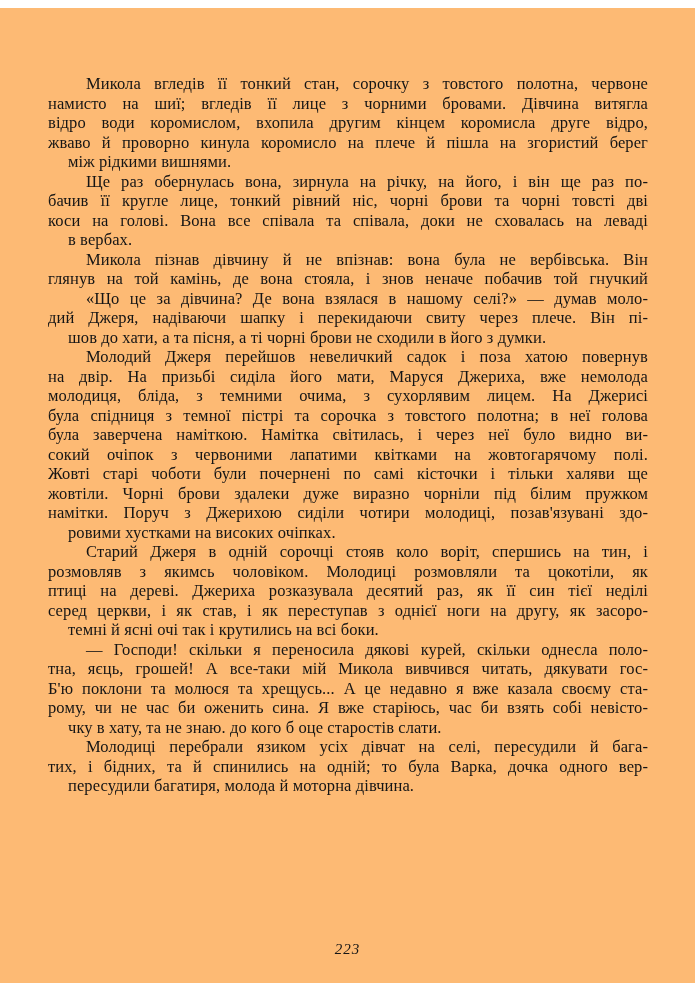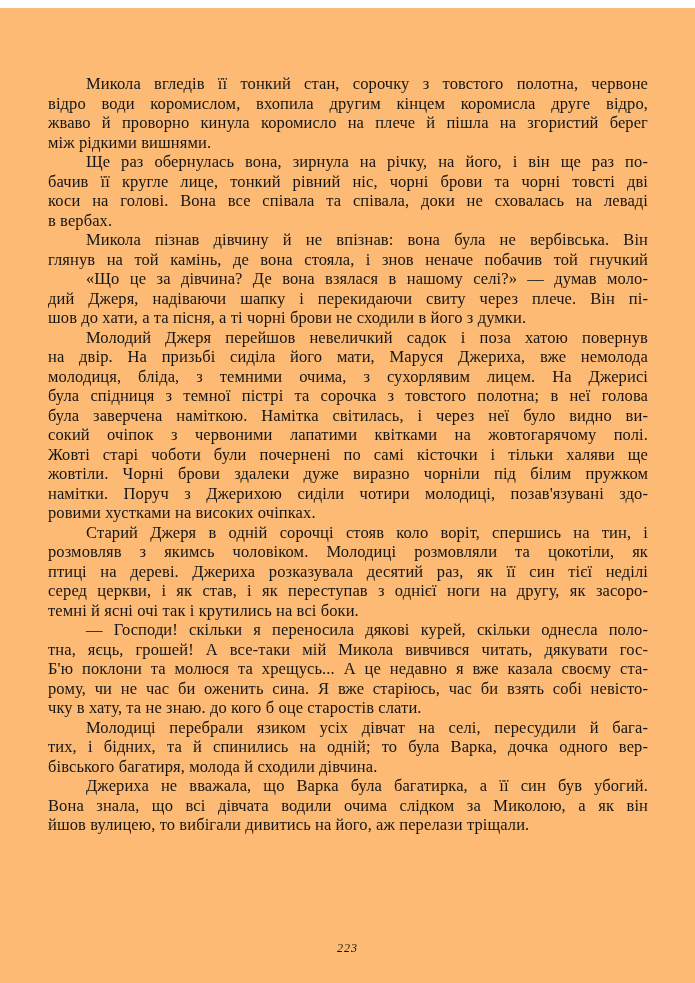--- a/index.html
+++ b/index.html
@@ -39,40 +39,42 @@
     text-align-last: justify;
     white-space: normal;
     overflow: hidden;
     letter-spacing: 0.1px;
   }
   .line.first {
     text-indent: 38px;
   }
   .line.last {
     text-align-last: left;
+    margin-left: 20px;
   }
   .page-number {
     position: absolute;
     left: 0;
     top: 933px;
     width: 695px;
     text-align: center;
-    font-size: 12px;
+    font-size: 15px;
     font-style: italic;
     letter-spacing: 1px;
     color: #151515;
   }
 </style>
 </head>
 <body>
 
 <div class="page">
   <div class="text-block">
       <div class="paragraph">
         <div class="line first">Микола вгледів її тонкий стан, сорочку з товстого полотна, червоне</div>
+        <div class="line">намисто на шиї; вгледів її лице з чорними бровами. Дівчина витягла</div>
         <div class="line">відро води коромислом, вхопила другим кінцем коромисла друге відро,</div>
         <div class="line">жваво й проворно кинула коромисло на плече й пішла на згористий берег</div>
         <div class="line last">між рідкими вишнями.</div>
       </div>
       <div class="paragraph">
         <div class="line first">Ще раз обернулась вона, зирнула на річку, на його, і він ще раз по-</div>
         <div class="line">бачив її кругле лице, тонкий рівний ніс, чорні брови та чорні товсті дві</div>
         <div class="line">коси на голові. Вона все співала та співала, доки не сховалась на леваді</div>
         <div class="line last">в вербах.</div>
       </div>
@@ -107,22 +109,17 @@
       <div class="paragraph">
         <div class="line first">— Господи! скільки я переносила дякові курей, скільки однесла поло-</div>
         <div class="line">тна, яєць, грошей! А все-таки мій Микола вивчився читать, дякувати гос-</div>
         <div class="line">Б'ю поклони та молюся та хрещусь... А це недавно я вже казала своєму ста-</div>
         <div class="line">рому, чи не час би оженить сина. Я вже старіюсь, час би взять собі невісто-</div>
         <div class="line last">чку в хату, та не знаю. до кого б оце старостів слати.</div>
       </div>
       <div class="paragraph">
         <div class="line first">Молодиці перебрали язиком усіх дівчат на селі, пересудили й бага-</div>
         <div class="line">тих, і бідних, та й спинились на одній; то була Варка, дочка одного вер-</div>
-        <div class="line last">бівського багатиря, молода й сходили дівчина.</div>
-      </div>
-      <div class="paragraph">
-        <div class="line first">Джериха не вважала, що Варка була багатирка, а її син був убогий.</div>
-        <div class="line">Вона знала, що всі дівчата водили очима слідком за Миколою, а як він</div>
-        <div class="line last">йшов вулицею, то вибігали дивитись на його, аж перелази тріщали.</div>
+        <div class="line last">пересудили багатиря, молода й моторна дівчина.</div>
       </div>
     </div>
   <div class="page-number">223</div>
 </div>
 
 </body></html>

